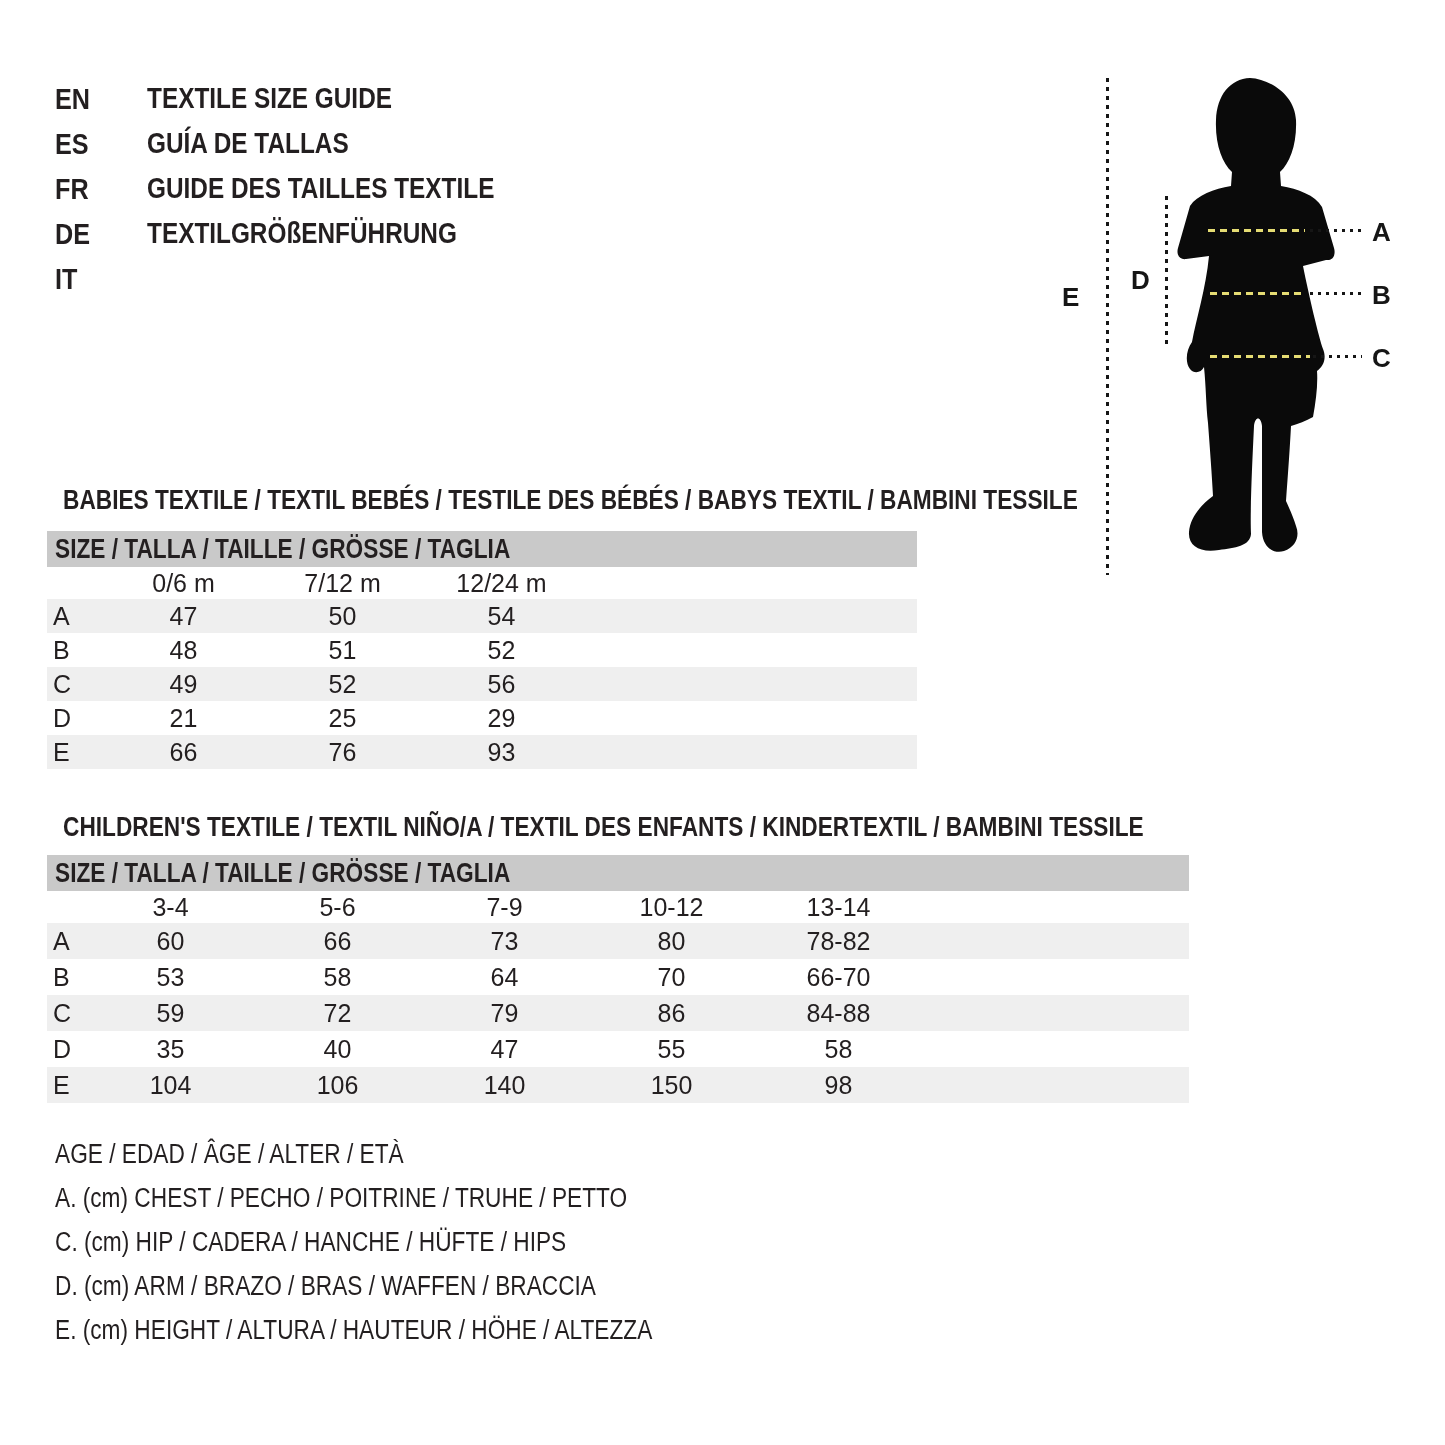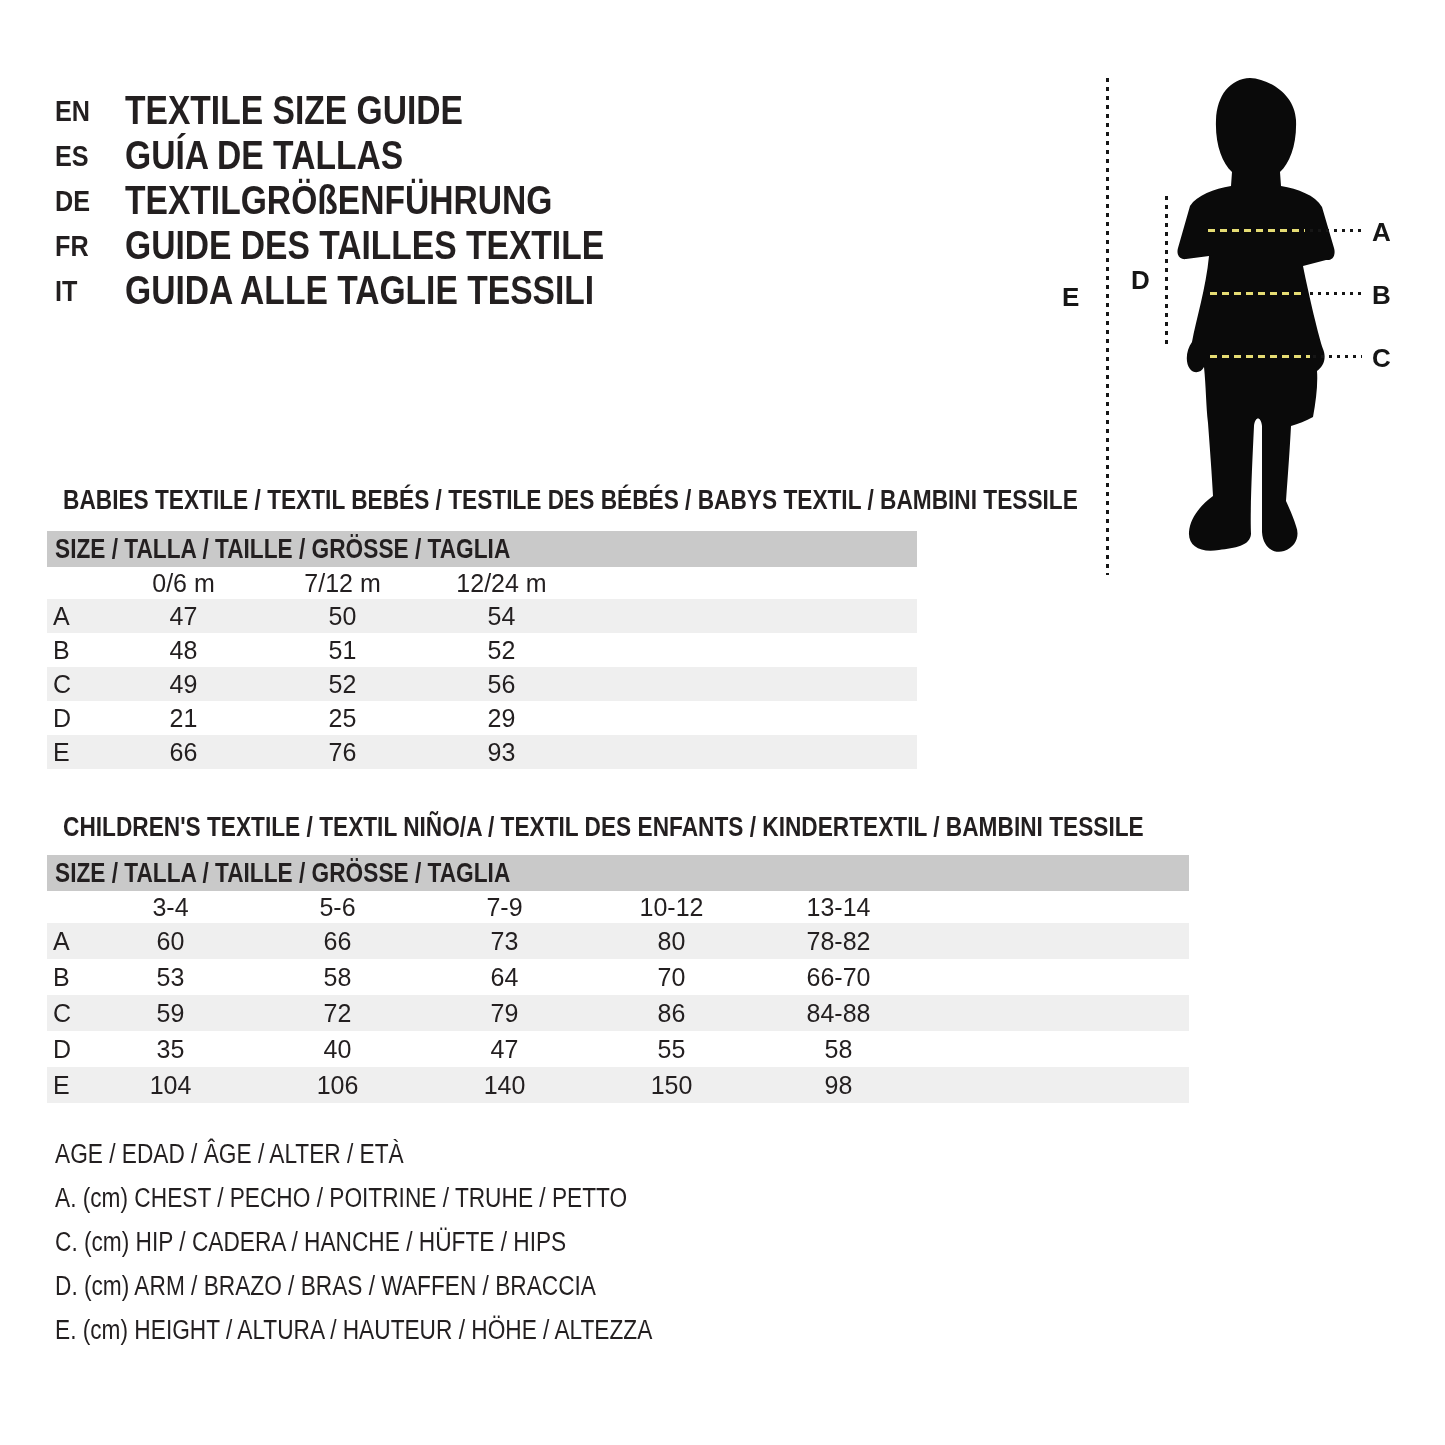--- a/index.html
+++ b/index.html
@@ -3,24 +3,24 @@
 <meta charset="utf-8">
 <style>
   html,body { margin:0; padding:0; background:#ffffff; }
   .page {
     position:relative; width:1445px; height:1445px; background:#ffffff;
     font-family:"Liberation Sans","DejaVu Sans",sans-serif; color:#231f20; overflow:hidden;
   }
   .cond { display:inline-block; transform:scaleX(0.84); transform-origin:0 50%; white-space:nowrap; }
 
   
-  .lang { position:absolute; left:55px; top:88px; }
+  .lang { position:absolute; left:55px; top:76px; }
   .lang-row { display:flex; height:45px; align-items:center; }
   .lang-code { width:70px; font-weight:bold; font-size:30px; flex:0 0 70px; }
-  .lang-title { font-weight:bold; font-size:40px; }
+  .lang-title { font-weight:bold; font-size:29px;margin-left:22px; }
 
   
   .vline { position:absolute; width:3px; background:repeating-linear-gradient(180deg,#161616 0 4px,transparent 4px 9px); }
   .e-line { left:1106px; top:78px; height:497px; }
   .d-line { left:1165px; top:196px; height:152px; }
   .fig-label { position:absolute; font-size:26px; font-weight:bold; color:#161616; }
   .silhouette { position:absolute; left:1176px; top:76px; width:160px; height:495px; }
   .dash-yellow { position:absolute; height:3px;
     background:repeating-linear-gradient(90deg,#e5dc73 0 7px,transparent 7px 12px); z-index:3; }
   .dash-dots { position:absolute; height:3px;
@@ -57,30 +57,29 @@
   <section class="lang">
     <div class="lang-row">
       <span class="lang-code"><span class="cond">EN</span></span>
       <span class="lang-title"><span class="cond">TEXTILE SIZE GUIDE</span></span>
     </div>
     <div class="lang-row">
       <span class="lang-code"><span class="cond">ES</span></span>
       <span class="lang-title"><span class="cond">GUÍA DE TALLAS</span></span>
     </div>
     <div class="lang-row">
+      <span class="lang-code"><span class="cond">FR</span></span>
+      <span class="lang-title"><span class="cond">GUIDE DES TAILLES TEXTILE</span></span>
+    </div>
+    <div class="lang-row">
       <span class="lang-code"><span class="cond">DE</span></span>
       <span class="lang-title"><span class="cond">TEXTILGRÖßENFÜHRUNG</span></span>
     </div>
     <div class="lang-row">
-      <span class="lang-code"><span class="cond">FR</span></span>
-      <span class="lang-title"><span class="cond">GUIDE DES TAILLES TEXTILE</span></span>
-    </div>
-    <div class="lang-row">
       <span class="lang-code"><span class="cond">IT</span></span>
-      <span class="lang-title"><span class="cond">GUIDA ALLE TAGLIE TESSILI</span></span>
     </div>
   </section>
 
   <section>
     <div class="vline e-line"></div>
     <div class="vline d-line"></div>
     <span class="fig-label" style="left:1062px; top:282px;">E</span>
     <span class="fig-label" style="left:1131px; top:265px;">D</span>
 
     <svg class="silhouette" viewBox="0 0 160 495" aria-hidden="true">

